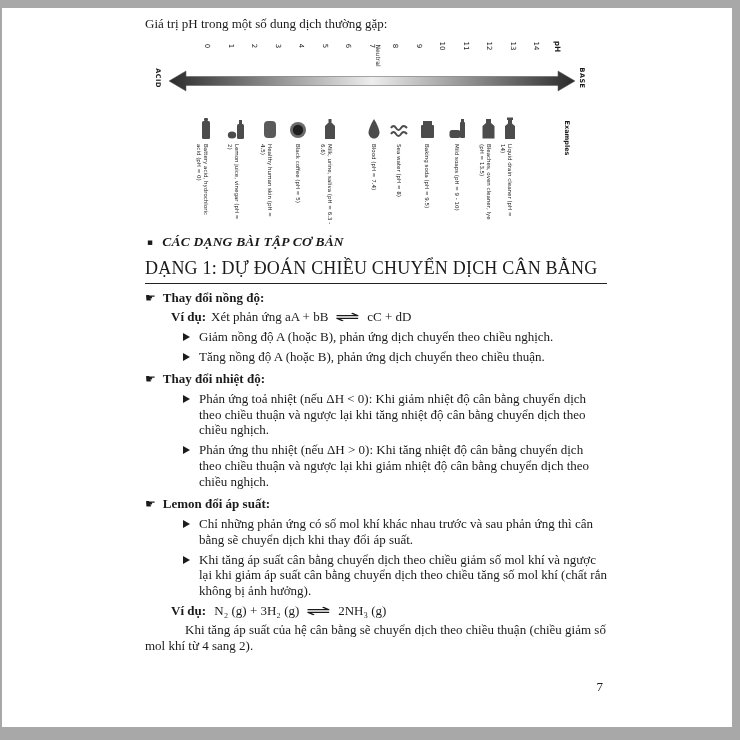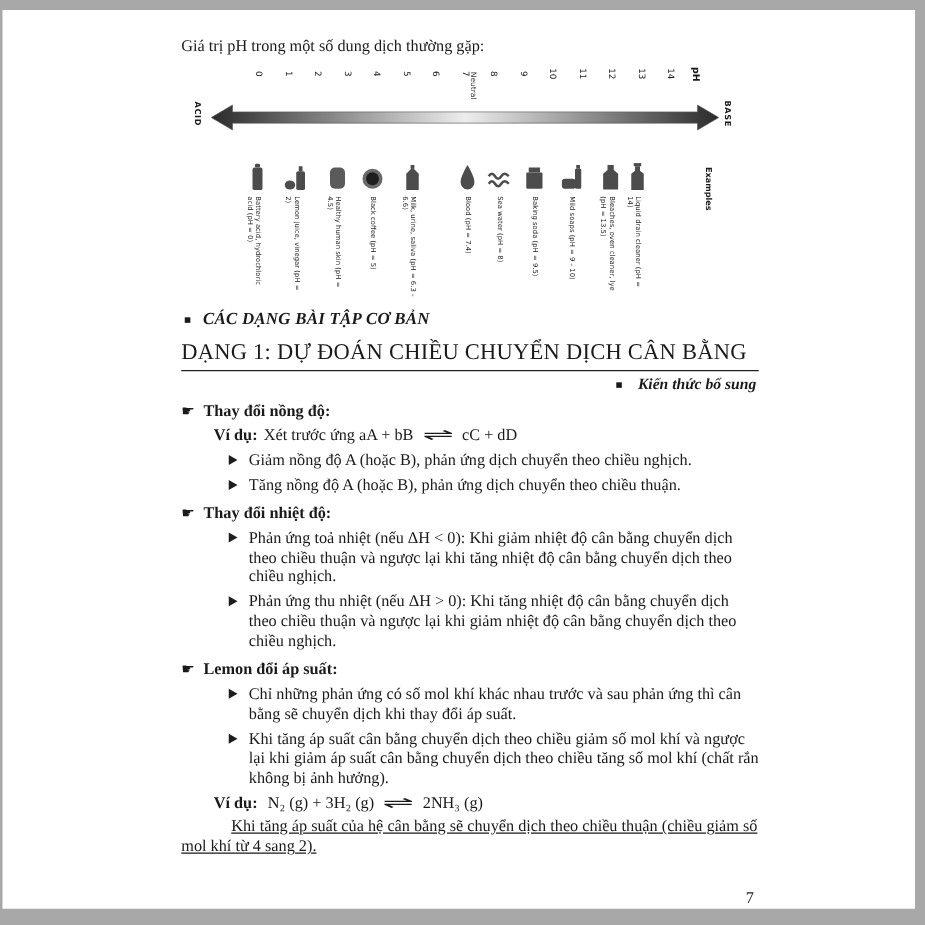--- a/index.html
+++ b/index.html
@@ -6,21 +6,21 @@
   body{
     width:740px;height:740px;overflow:hidden;position:relative;
     background:#a8a8a8;
     font-family:"Liberation Serif", serif;color:#1a1a1a;
   }
   .page{
     position:absolute;left:2px;top:8px;right:8px;bottom:13px;
     background:#ffffff;
   }
   .content{
-    position:absolute;left:143px;top:21px;width:462px;
+    position:absolute;left:143px;top:8px;width:462px;
   }
   .intro{font-size:13px;margin:0 0 2px 0;}
 
   
   .figure{position:relative;height:196px;margin:2px 0 4px 0;}
   .fig-inner{position:absolute;left:20px;top:0;width:432px;height:196px;}
   .tick{
     position:absolute;top:8px;width:14px;text-align:center;
     font-size:7px;color:#222;transform:rotate(90deg);
     font-family:"DejaVu Sans",sans-serif;
@@ -82,21 +82,21 @@
   .eqarrow{
     display:inline-block;transform:scaleX(2.3);margin:0 14px;
     font-family:"DejaVu Sans",sans-serif;font-size:13px;
   }
   .bullet{display:flex;margin:4px 0 4px 38px;font-size:13px;line-height:1.22;}
   .tri{
     flex:0 0 auto;width:0;height:0;margin:4px 9px 0 0;
     border-left:7px solid #1d1d1d;
     border-top:4.5px solid transparent;border-bottom:4.5px solid transparent;
   }
-  .closing{margin:2px 0 0 0;font-size:13px;line-height:1.25;text-indent:40px;text-decoration:underline;}
+  .closing{margin:2px 0 0 0;font-size:13px;line-height:1.25;text-indent:40px;}
   .pageno{text-align:right;font-size:13px;margin-top:24px;padding-right:4px;}
 </style>
 </head>
 <body>
 
 <div class="page">
   <div class="content">
 
     <p class="intro">Giá trị pH trong một số dung dịch thường gặp:</p>
 
@@ -216,30 +216,27 @@
 
       </div>
     </div>
 
     <div class="main-heading">
       <span class="sq-bullet">▪</span><span>CÁC DẠNG BÀI TẬP CƠ BẢN</span>
     </div>
 
     <div class="dang1">DẠNG 1: DỰ ĐOÁN CHIỀU CHUYỂN DỊCH CÂN BẰNG</div>
 
-    <div class="kienthuc">
-      <span class="sq-bullet">▪</span><span>Kiến thức bổ sung</span>
-    </div>
 
     <div>
       <div class="sec-title">
         <span class="pointer">☛</span><span class="sec-title-text">Thay đổi nồng độ:</span>
       </div>
       <div class="example">
-        <span class="exlabel">Ví dụ:</span><span>Xét trước ứng</span>
+        <span class="exlabel">Ví dụ:</span><span>Xét phản ứng</span>
         <span class="formula">aA + bB</span><span class="eqarrow">⇌</span><span class="formula">cC + dD</span>
       </div>
       <div class="bullet">
         <span class="tri"></span>
         <span>Giảm nồng độ A (hoặc B), phản ứng dịch chuyển theo chiều nghịch.</span>
       </div>
       <div class="bullet">
         <span class="tri"></span>
         <span>Tăng nồng độ A (hoặc B), phản ứng dịch chuyển theo chiều thuận.</span>
       </div>

